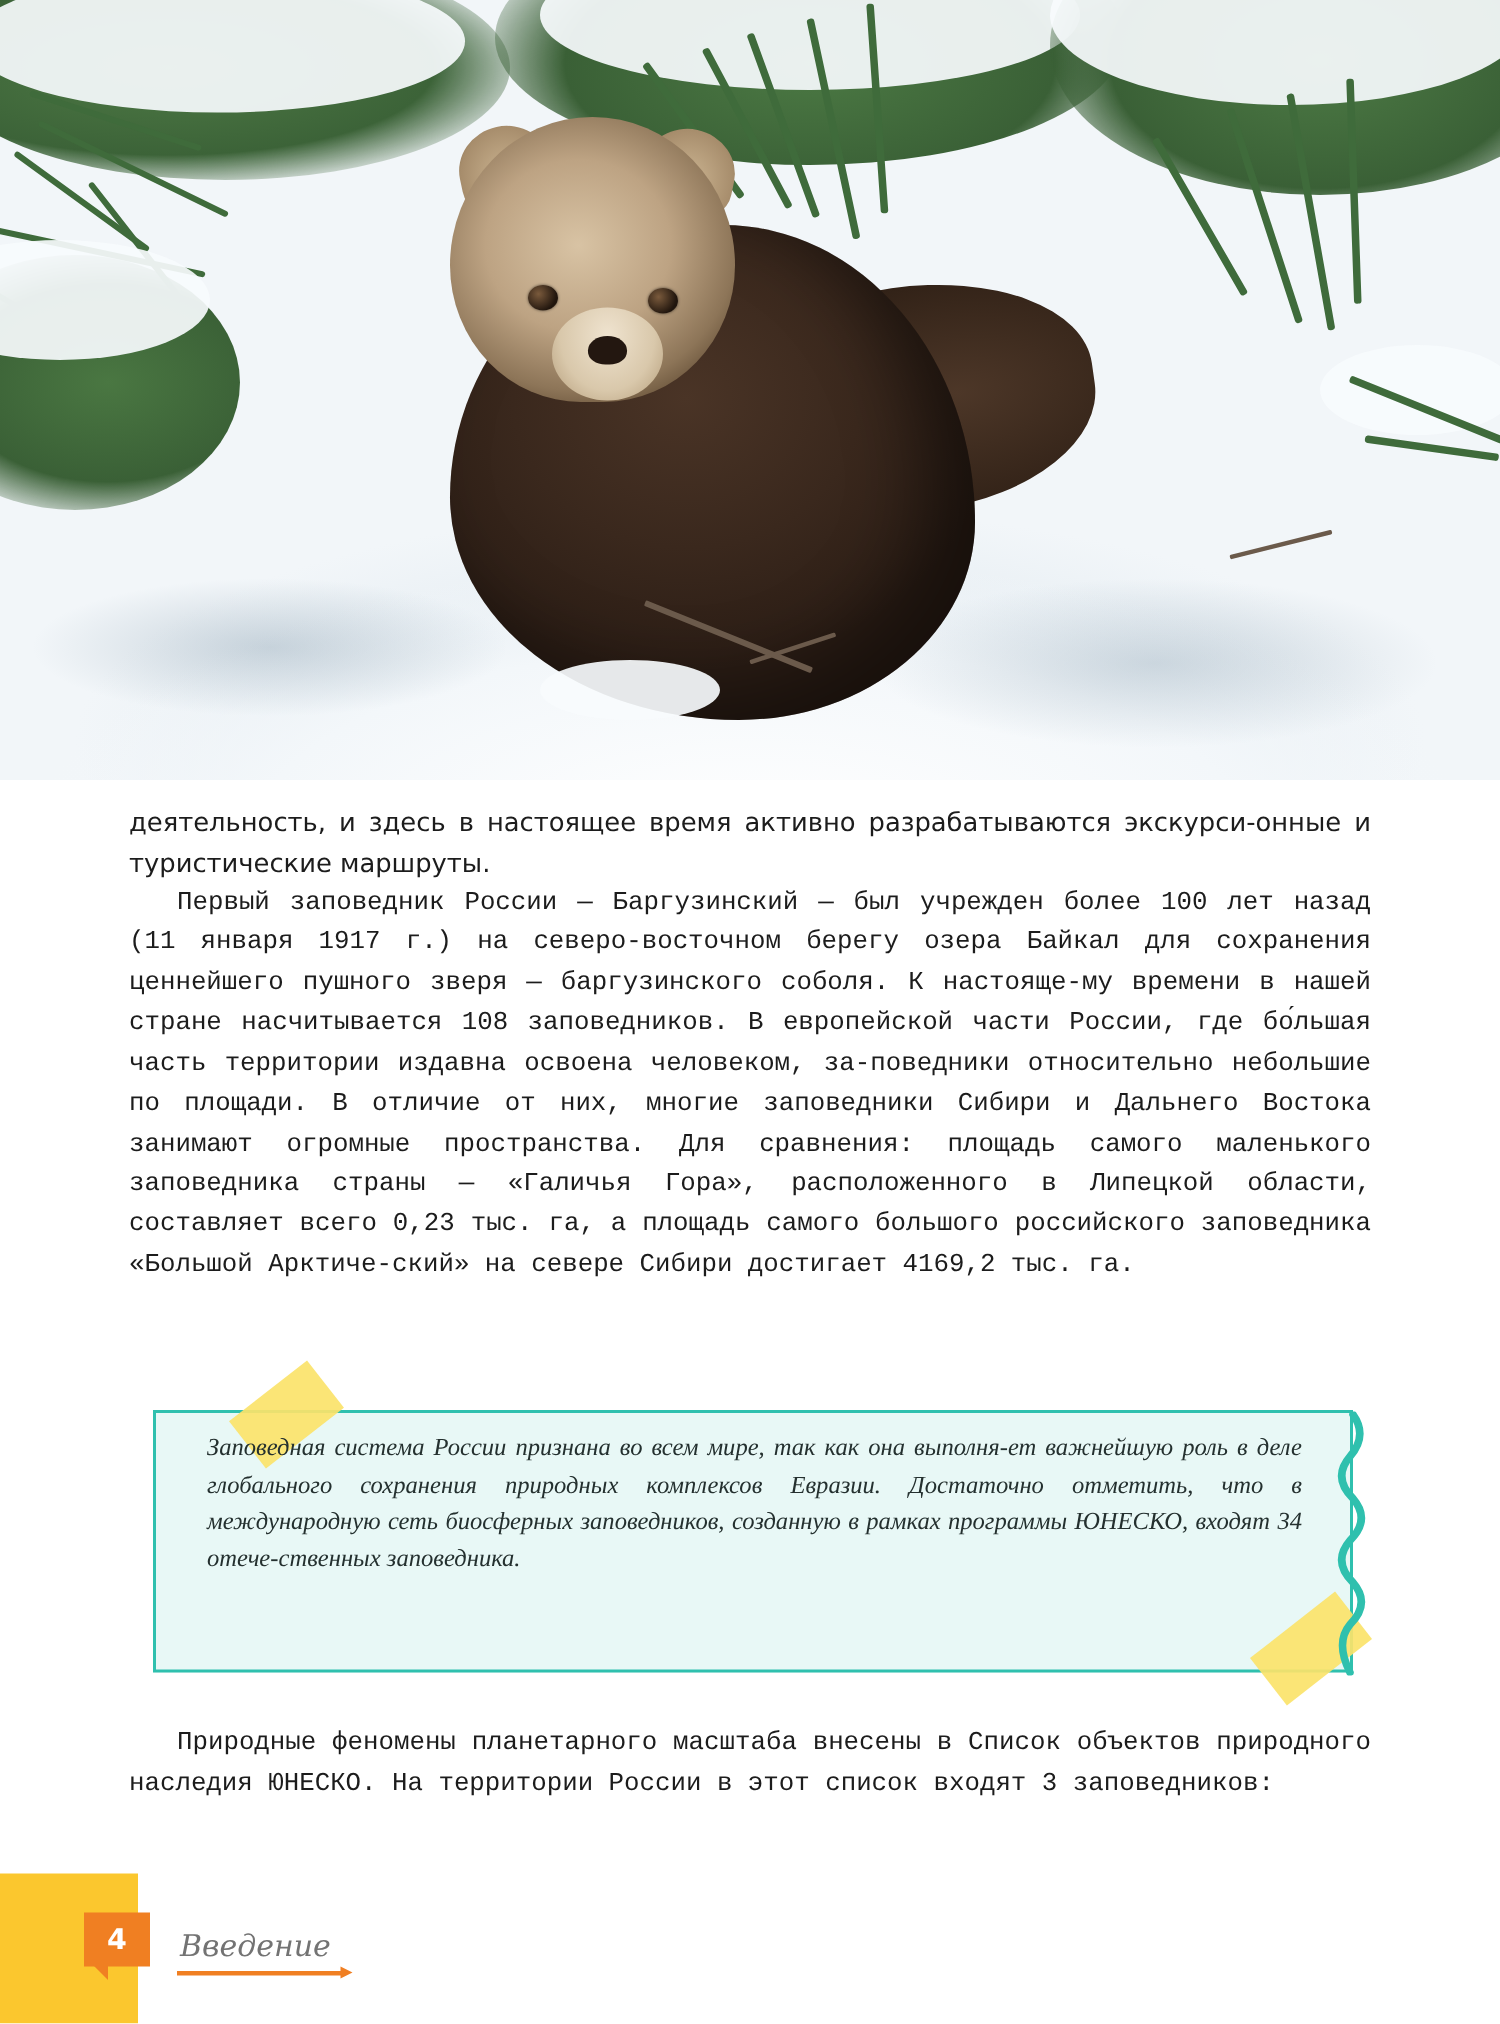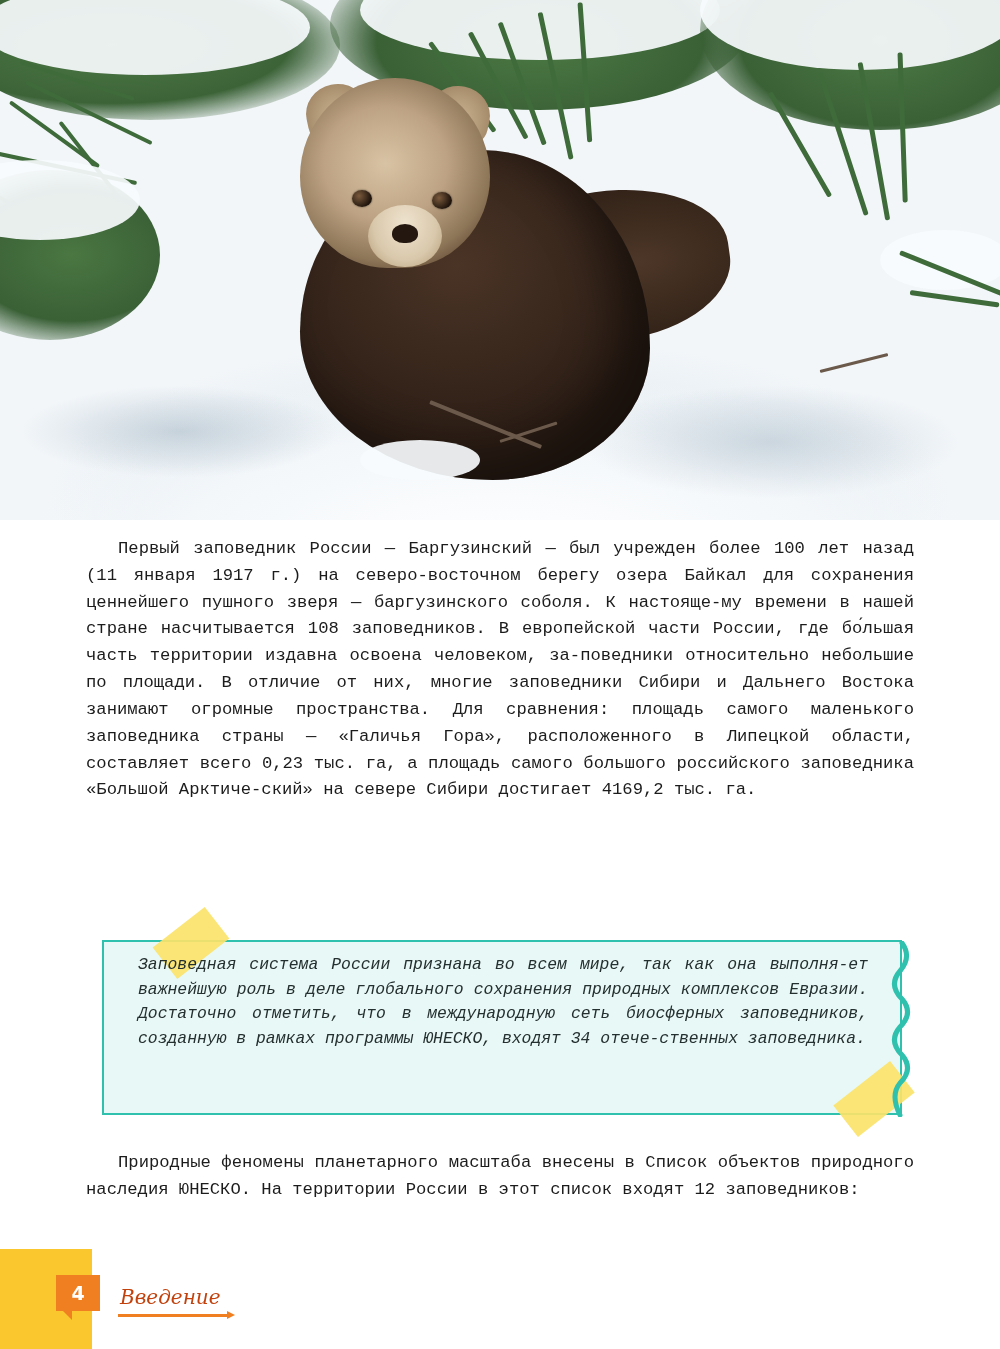--- a/index.html
+++ b/index.html
@@ -163,21 +163,21 @@
     left: 10px; top: 5px;
     width: 800px; height: 175px;
     background: #e8f8f6;
     border: 2.5px solid #2fc0ae;
     box-sizing: border-box;
   }
   .callout-text {
     position: absolute;
     left: 46px; top: 18px;
     width: 730px;
-    font-family: Liberation Mono, monospace;
+    font-family: Liberation Serif, serif;
     font-style: italic;
     font-size: 16.4px;
     line-height: 1.5;
     color: #24302f;
     text-align: justify;
   }
   .tape {
     position: absolute;
     background: #fbe36a;
     opacity: .92;
@@ -231,21 +231,21 @@
     border-left: 10px solid transparent;
     border-right: 0px solid transparent;
     border-top: 10px solid #f07f22;
   }
   .footer-label {
     position: absolute;
     left: 120px; bottom: 40px;
     font-family: "DejaVu Serif", serif;
     font-style: italic;
     font-size: 20px;
-    color: #c2410c;
+    color: #737373;
   }
   .footer-rule {
     position: absolute;
     left: 118px; bottom: 32px;
     width: 110px; height: 3px;
     background: #f07f22;
   }
   .footer-rule::after {
     content: "";
     position: absolute;
@@ -306,35 +306,36 @@
   <div class="eye r"></div>
   <div class="nose"></div>
 
   <div class="twig" style="left:430px;top:400px;width:120px;height:4px;transform:rotate(22deg);"></div>
   <div class="twig" style="left:500px;top:440px;width:60px;height:3px;transform:rotate(-18deg);"></div>
   <div class="snowcap" style="left:360px;top:440px;width:120px;height:40px;"></div>
   <div class="twig" style="left:820px;top:370px;width:70px;height:3px;transform:rotate(-14deg);"></div>
 </div>
 
 <div class="body-text">
+  <p>деятельность, и здесь в настоящее время активно разрабатываются экскурси-онные и туристические маршруты.</p>
   <p class="indent">Первый заповедник России — Баргузинский — был учрежден более 100 лет назад (11 января 1917 г.) на северо-восточном берегу озера Байкал для сохранения ценнейшего пушного зверя — баргузинского соболя. К настояще-му времени в нашей стране насчитывается 108 заповедников. В европейской части России, где бо́льшая часть территории издавна освоена человеком, за-поведники относительно небольшие по площади. В отличие от них, многие заповедники Сибири и Дальнего Востока занимают огромные пространства. Для сравнения: площадь самого маленького заповедника страны — «Галичья Гора», расположенного в Липецкой области, составляет всего 0,23 тыс. га, а площадь самого большого российского заповедника «Большой Арктиче-ский» на севере Сибири достигает 4169,2 тыс. га.</p>
 </div>
 
 <div class="callout-wrap">
   <div class="callout-box"></div>
   <div class="tape tl"></div>
   <div class="tape br"></div>
   <svg class="squiggle" viewBox="0 0 34 176" xmlns="http://www.w3.org/2000/svg">
     <path d="M14 2 q10 14 -2 28 q-12 14 2 28 q12 14 -2 28 q-12 14 2 28 q12 14 -2 28 q-10 12 0 32" fill="none" stroke="#2fc0ae" stroke-width="5" stroke-linecap="round"></path>
   </svg>
   <div class="callout-text">Заповедная система России признана во всем мире, так как она выполня-ет важнейшую роль в деле глобального сохранения природных комплексов Евразии. Достаточно отметить, что в международную сеть биосферных заповедников, созданную в рамках программы ЮНЕСКО, входят 34 отече-ственных заповедника.</div>
 </div>
 
 <div class="body-text" style="top:1150px;">
-  <p class="indent">Природные феномены планетарного масштаба внесены в Список объектов природного наследия ЮНЕСКО. На территории России в этот список входят 12 заповедников:</p>
+  <p class="indent">Природные феномены планетарного масштаба внесены в Список объектов природного наследия ЮНЕСКО. На территории России в этот список входят 3 заповедников:</p>
 </div>
 
 <div class="footer">
   <div class="footer-block"></div>
   <div class="page-badge">4</div>
   <div class="footer-rule"></div>
   <div class="footer-label">Введение</div>
 </div>
 
 </body></html>

